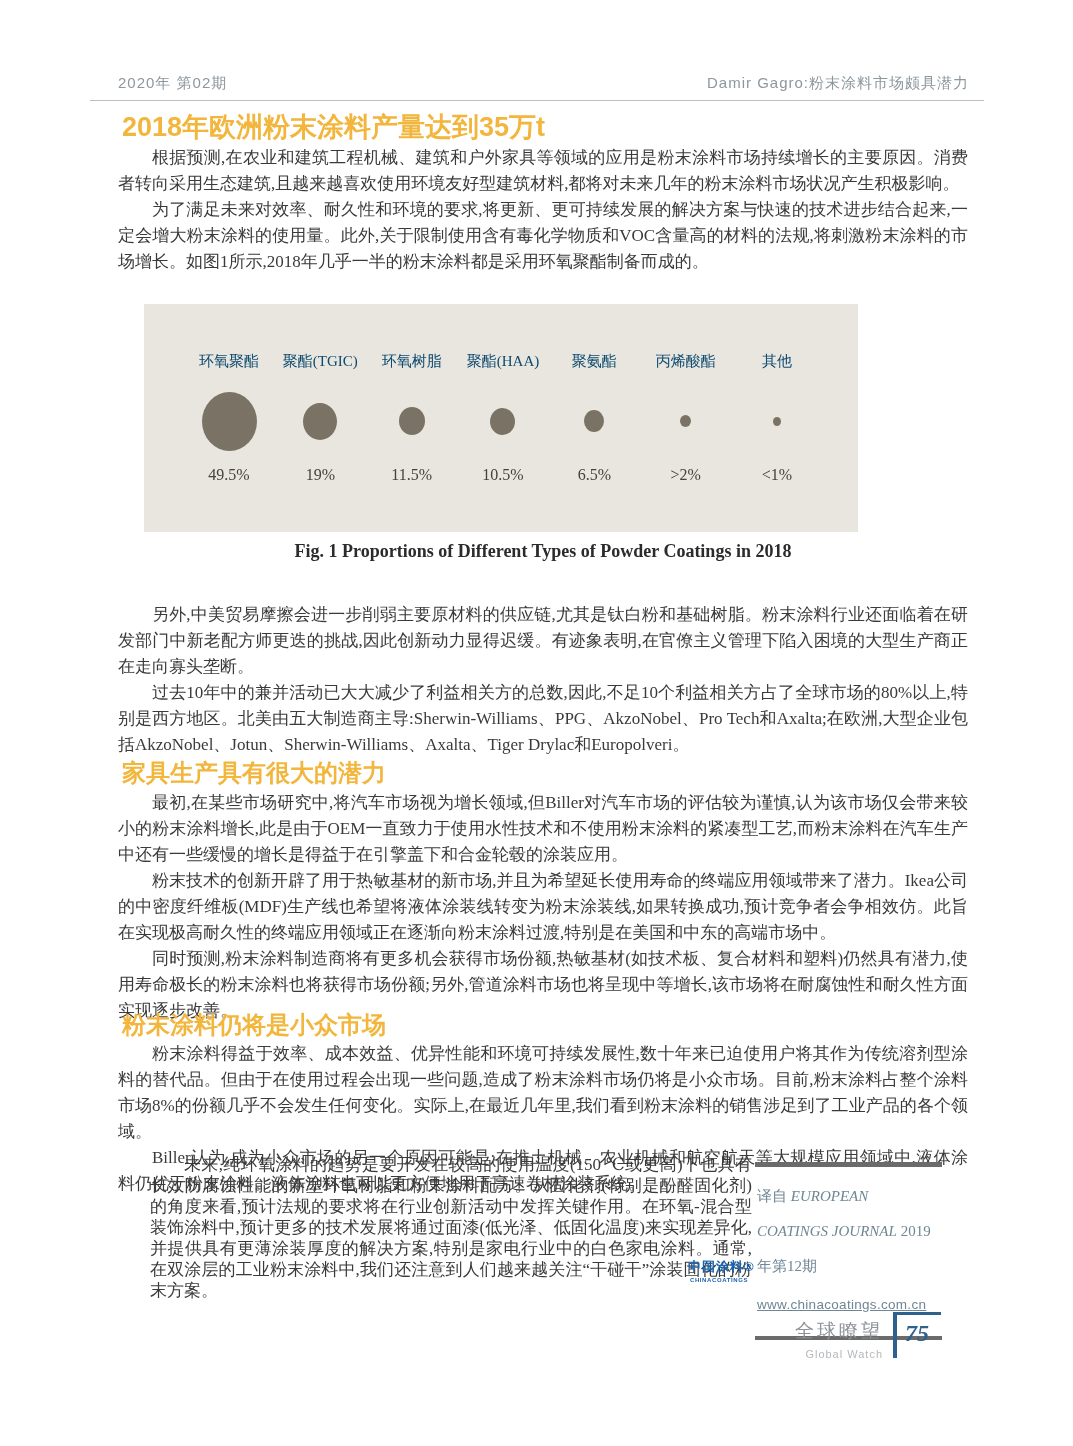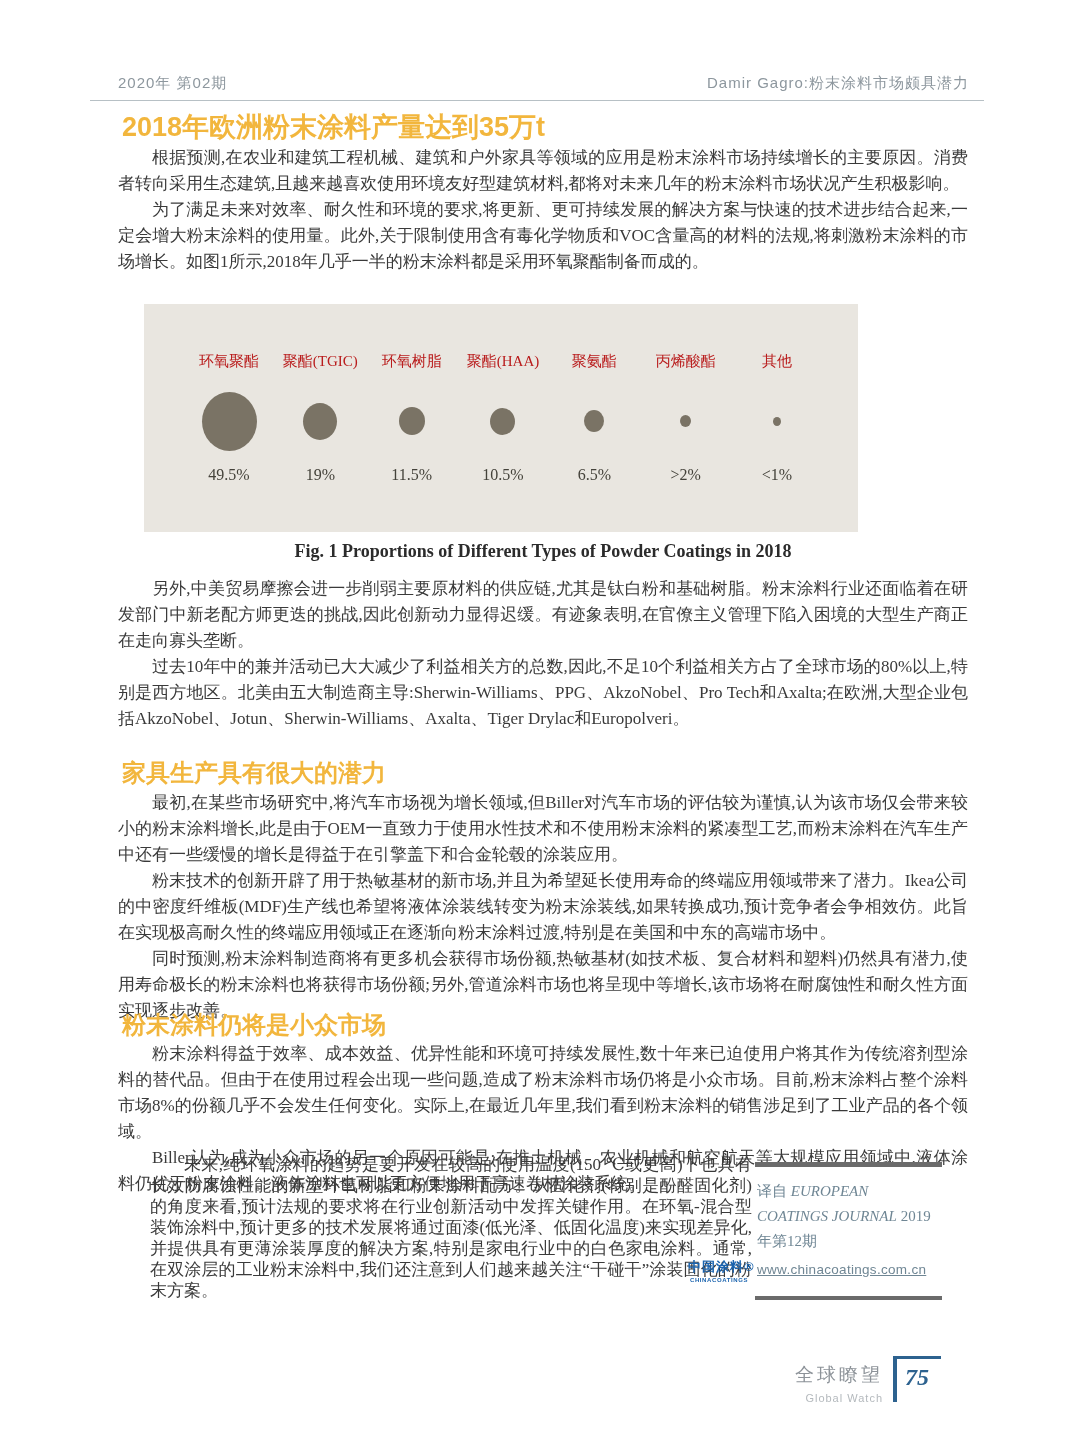--- a/index.html
+++ b/index.html
@@ -28,77 +28,77 @@
   #h1{top:105px;font-size:27px;}
   #h2a{top:753px;font-size:24px;}
   #h2b{top:1005px;font-size:24px;}
   
   .tblock{position:absolute;left:118px;width:850px;}
   .tblock p{
     margin:0;font-size:17px;line-height:26px;
     text-align:justify;text-indent:2em;color:#3a3a3a;
   }
   #blk1{top:145px;}
-  #blk2{top:576px;}
+  #blk2{top:602px;}
   #blk3{top:790px;}
   #blk4{top:1041px;}
   #blk-final{top:1154px;width:634px;}
   #blk-final p{line-height:21px;margin-left:32px;}
   
   .chart-box{
     position:absolute;top:304px;left:144px;width:714px;height:228px;
     background:#e9e6e0;
     display:flex;align-items:center;
   }
   #chart-cols{
     display:flex;width:100%;
     justify-content:space-between;
     padding:0 36px 0 40px;box-sizing:border-box;
   }
   .chart-col{display:flex;flex-direction:column;align-items:center;width:90px;}
   .c-label{
-    font-size:15px;color:#b91c1c;white-space:nowrap;
+    font-size:15px;color:#0c4a6e;white-space:nowrap;
     height:22px;margin-bottom:8px;
   }
   .c-bubble-wrap{height:78px;display:flex;align-items:center;justify-content:center;}
   .c-bubble{border-radius:50%;}
   .c-value{font-size:16px;color:#44423a;margin-top:6px;}
   
   .captions{position:absolute;top:536px;left:118px;width:850px;text-align:center;}
   .cap-cn{
     font-family:"Liberation Sans","DejaVu Sans",sans-serif;
     font-weight:700;font-size:17px;color:#2b2b2b;
   }
   .cap-en{
     font-family:"Liberation Serif","DejaVu Serif",serif;
     font-weight:700;font-size:18px;color:#2b2b2b;margin-top:5px;
   }
   
   .sidenote{position:absolute;top:1162px;left:755px;width:187px;}
   .sn-bar-top{height:5px;background:#6b6b6b;}
   .sn-bar-bot{height:4px;background:#6b6b6b;}
-  .sn-body{padding:12px 2px 14px 2px;color:#6f8694;font-size:15px;line-height:25px;}
+  .sn-body{padding:12px 2px 14px 2px;color:#6f8694;font-size:15px;line-height:35px;}
   .sn-source{font-family:"Liberation Serif","DejaVu Serif",serif;font-style:italic;}
   .sn-url{
     font-family:"Liberation Sans","DejaVu Sans",sans-serif;
     font-size:13.5px;text-decoration:underline;color:#6f8694;margin-top:3px;
     letter-spacing:0.3px;
   }
   
   .cc-logo{position:absolute;top:1258px;left:688px;width:62px;text-align:center;}
   .cc-cn{
     font-family:"Liberation Sans","DejaVu Sans",sans-serif;
     font-weight:700;font-size:13px;color:#1a63ae;letter-spacing:1px;white-space:nowrap;
   }
   .cc-en{
     font-family:"Liberation Sans","DejaVu Sans",sans-serif;
     font-weight:700;font-size:6px;color:#1a63ae;letter-spacing:0.6px;margin-top:1px;
   }
   
-  .pg-footer{position:absolute;top:1356px;left:795px;display:flex;align-items:flex-start;}
+  .pg-footer{position:absolute;top:1312px;left:795px;display:flex;align-items:flex-start;}
   .f-text{text-align:right;margin-right:10px;padding-top:6px;}
   .f-cn{
     font-family:"Liberation Sans","DejaVu Sans",sans-serif;
     font-size:19px;color:#8d9399;letter-spacing:3px;
   }
   .f-en{
     font-family:"Liberation Sans","DejaVu Sans",sans-serif;
     font-size:11px;color:#b4b9bd;letter-spacing:1px;margin-top:4px;
   }
   .f-mark{position:relative;width:48px;height:46px;}

